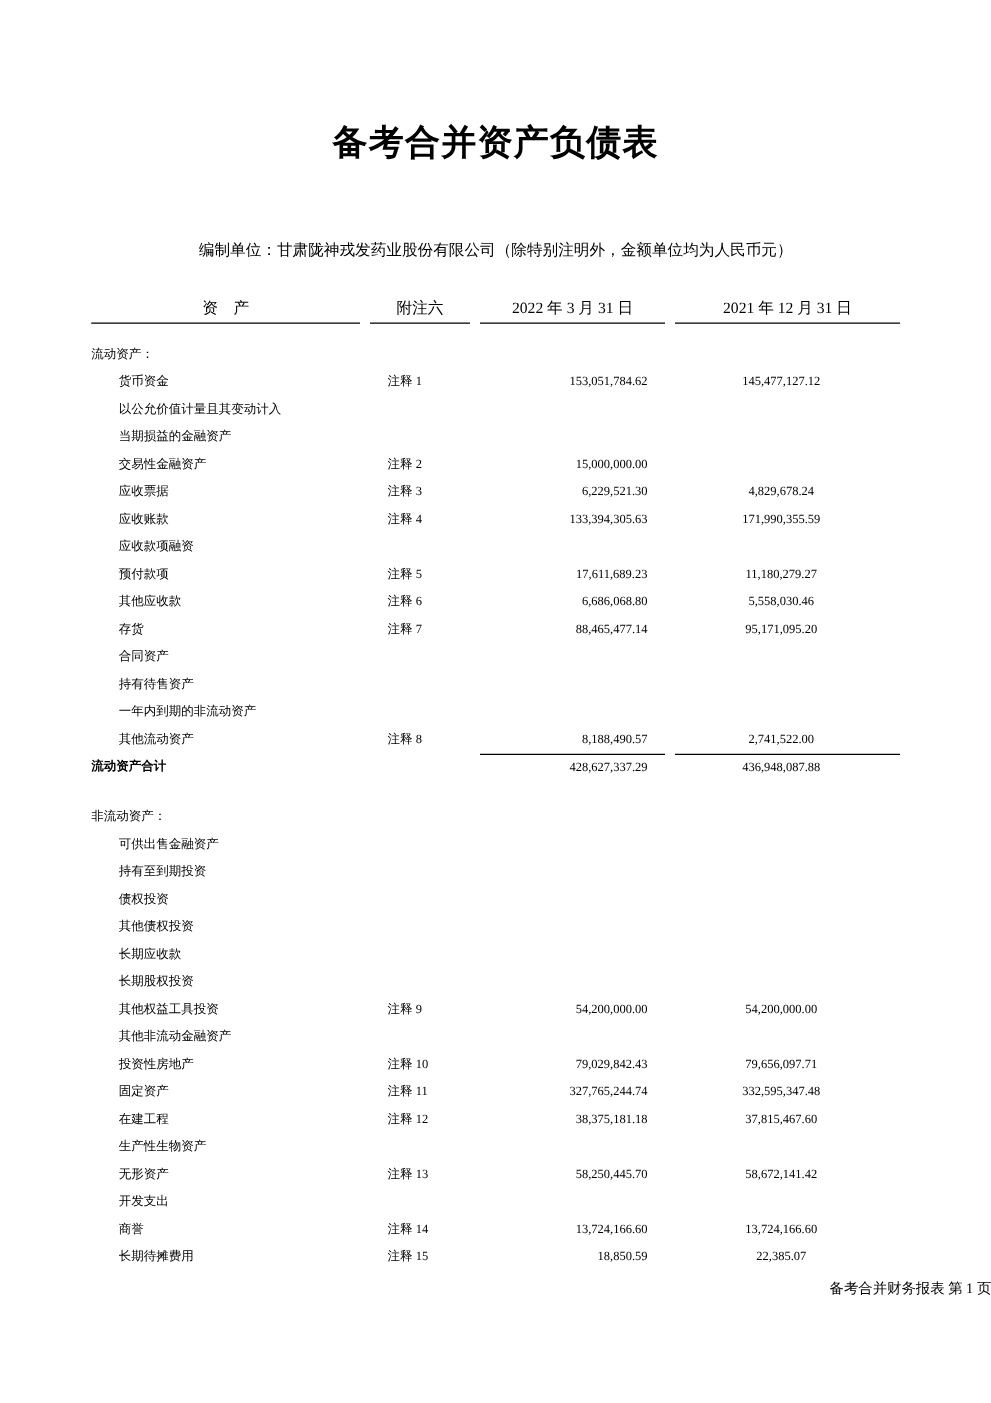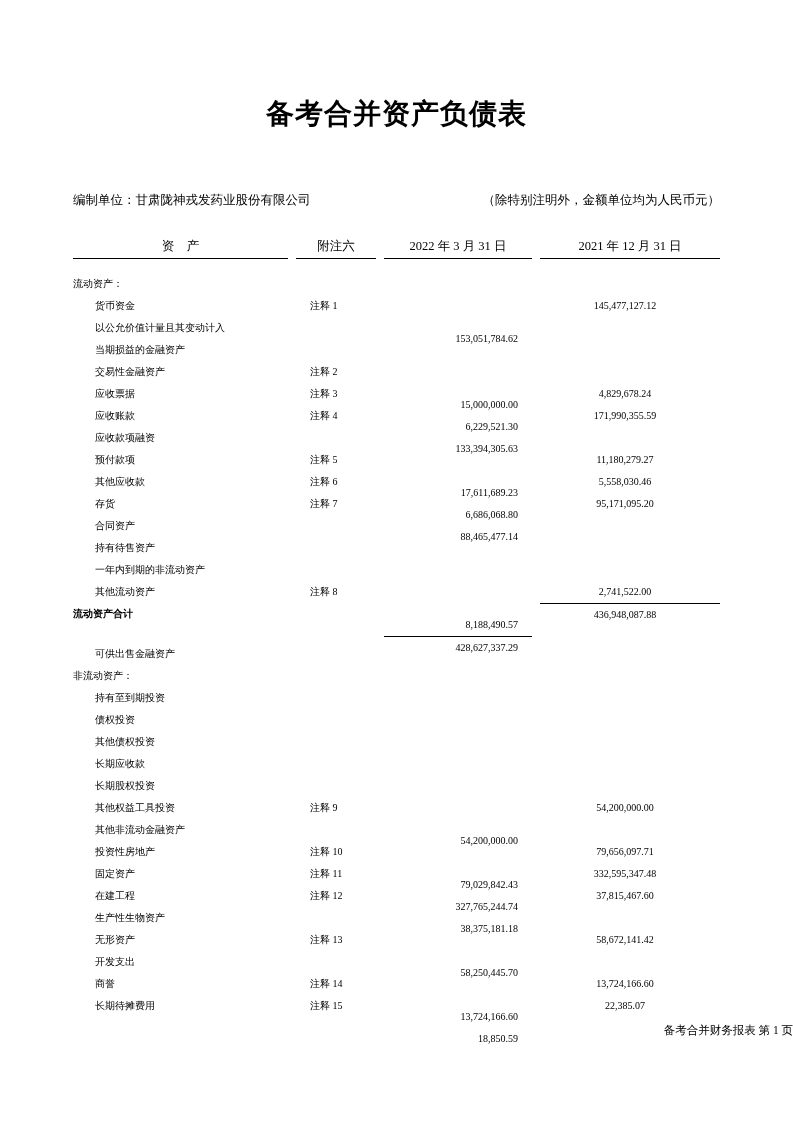--- a/index.html
+++ b/index.html
@@ -15,21 +15,21 @@
   .doc-title {
     padding-top: 95px;
     text-align: center;
     font-size: 28px;
     font-weight: bold;
     letter-spacing: 1px;
   }
 
   .meta-row {
     display: flex;
-    justify-content: space-between;
+    justify-content: center;
     margin: 58px 73px 0 73px;
     font-size: 12.5px;
     line-height: 18px;
   }
 
   .table-wrap { margin: 0 73px; }
 
   .head-row {
     display: flex;
     margin-top: 26px;
@@ -45,21 +45,21 @@
   .h-note  { width: 80px;  margin-left: 8px; }
   .h-v1    { width: 148px; margin-left: 8px; }
   .h-v2    { width: 180px; margin-left: 8px; }
 
   .tbody { margin-top: 14px; font-size: 10px; }
 
   .trow { display: flex; height: 22px; line-height: 22px; }
   .c-label { width: 215px; white-space: nowrap; overflow: hidden; }
   .c-label.ind { padding-left: 22px; }
   .c-note  { width: 80px;  margin-left: 8px; padding-left: 14px; white-space: nowrap; }
-  .c-v1    { width: 148px; margin-left: 8px; text-align: right; padding-right: 14px; margin-top: 33px; }
+  .c-v1    { width: 148px; margin-left: 8px; text-align: right; padding-right: 14px; }
   .c-v2    { width: 180px; margin-left: 8px; text-align: center; padding-right: 10px; }
   .trow.bold .c-label { font-weight: bold; }
   .c-v1.topline, .c-v2.topline { border-top: 1px solid #000; }
 
   .spacer-row { height: 18px; }
 
   .page-footer {
     margin-top: 6px;
     text-align: right;
     font-size: 11.5px;
@@ -178,27 +178,27 @@
           <div class="c-v2">2,741,522.00</div>
         </div>
         <div class="trow bold total">
           <div class="c-label">流动资产合计</div>
           <div class="c-note"></div>
           <div class="c-v1 topline">428,627,337.29</div>
           <div class="c-v2 topline">436,948,087.88</div>
         </div>
         <div class="spacer-row"></div>
         <div class="trow">
+          <div class="c-label">非流动资产：</div>
+          <div class="c-note"></div>
+          <div class="c-v1"></div>
+          <div class="c-v2"></div>
+        </div>
+        <div class="trow">
           <div class="c-label ind">可供出售金融资产</div>
-          <div class="c-note"></div>
-          <div class="c-v1"></div>
-          <div class="c-v2"></div>
-        </div>
-        <div class="trow">
-          <div class="c-label">非流动资产：</div>
           <div class="c-note"></div>
           <div class="c-v1"></div>
           <div class="c-v2"></div>
         </div>
         <div class="trow">
           <div class="c-label ind">持有至到期投资</div>
           <div class="c-note"></div>
           <div class="c-v1"></div>
           <div class="c-v2"></div>
         </div>

